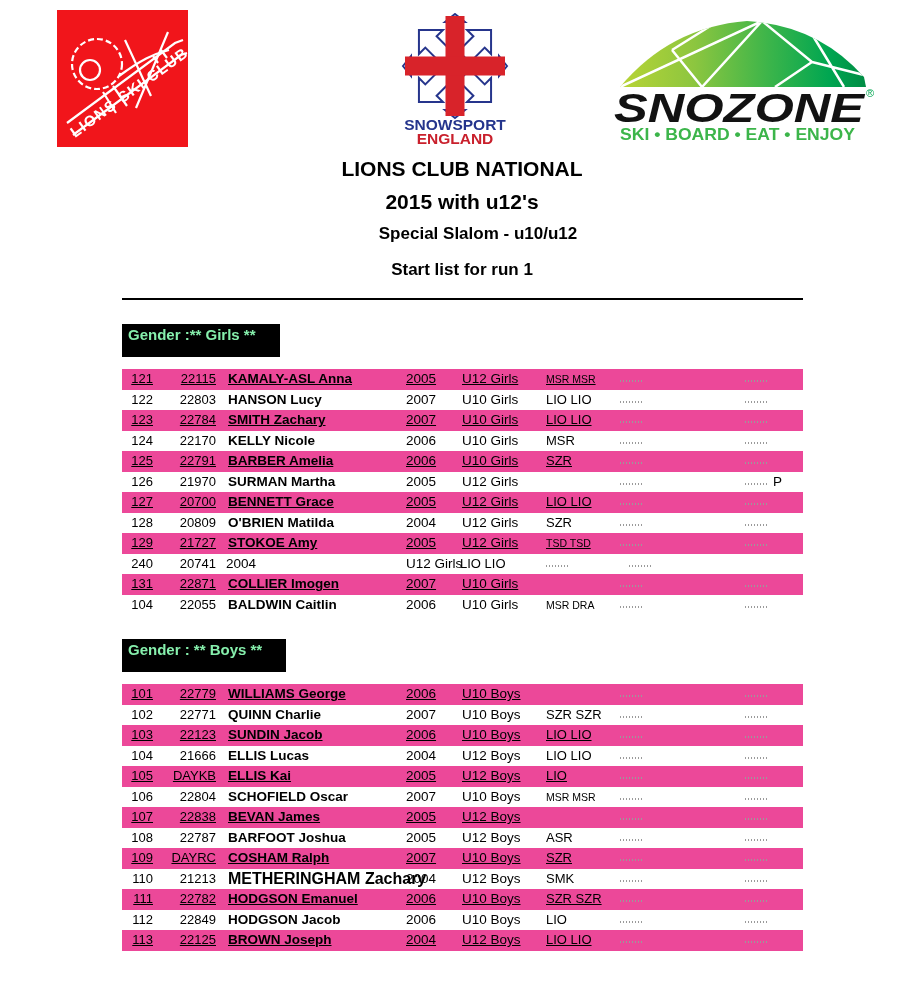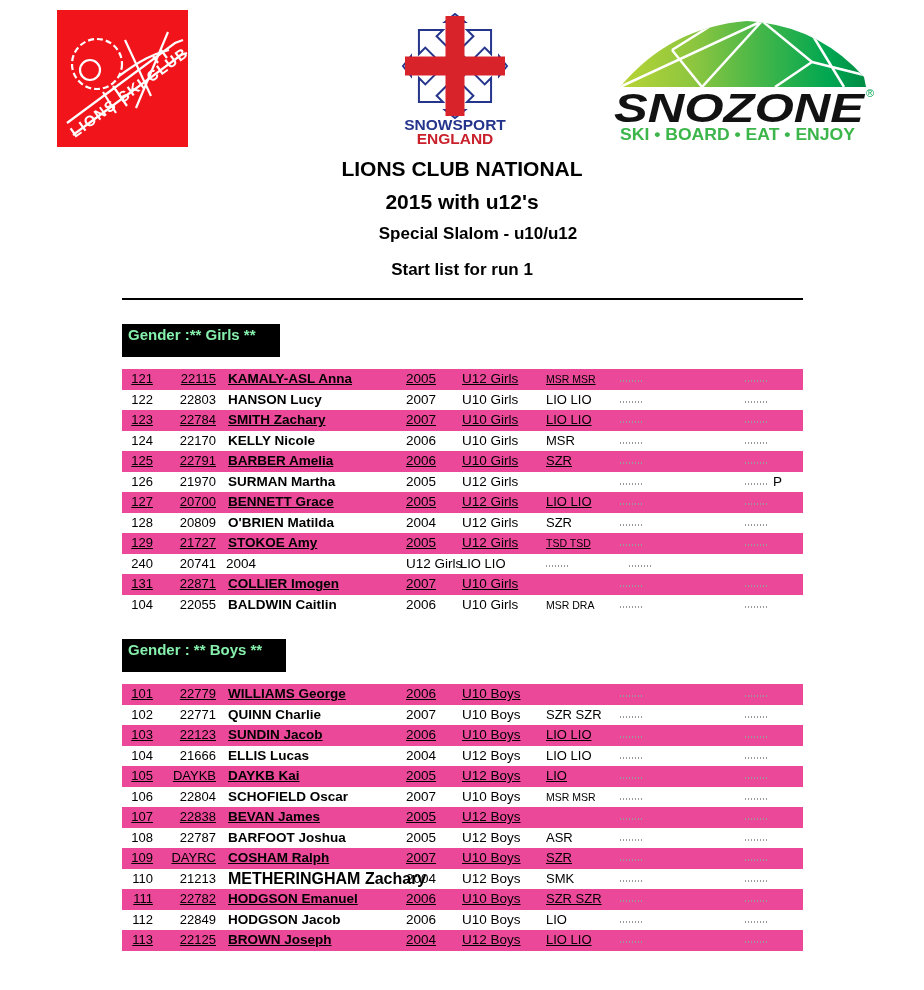--- a/index.html
+++ b/index.html
@@ -387,21 +387,21 @@
       </span>
       <span class="c note">
         <span class="dash"></span>
         <span class="noteval"></span>
       </span>
     </div>
 
     <div class="row grid-row odd">
       <span class="c bib">105</span>
       <span class="c code">DAYKB</span>
-      <span class="c name">DAYKB Kai</span>
+      <span class="c name">ELLIS Kai</span>
       <span class="c year">2005</span>
       <span class="c cat">U12 Boys</span>
       <span class="c club">LIO</span>
       <span class="c run1">
         <span class="dash"></span>
       </span>
       <span class="c note">
         <span class="dash"></span>
         <span class="noteval"></span>
       </span>

